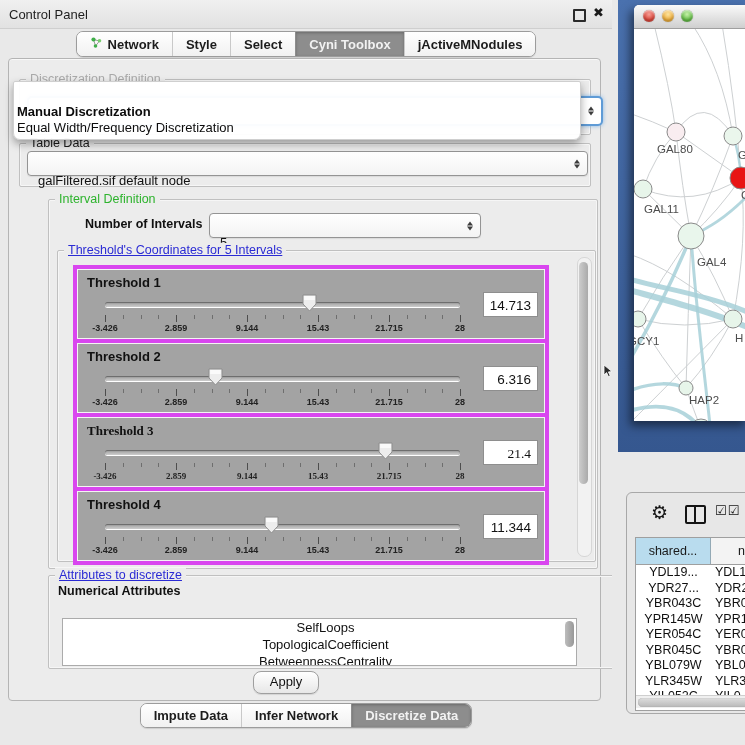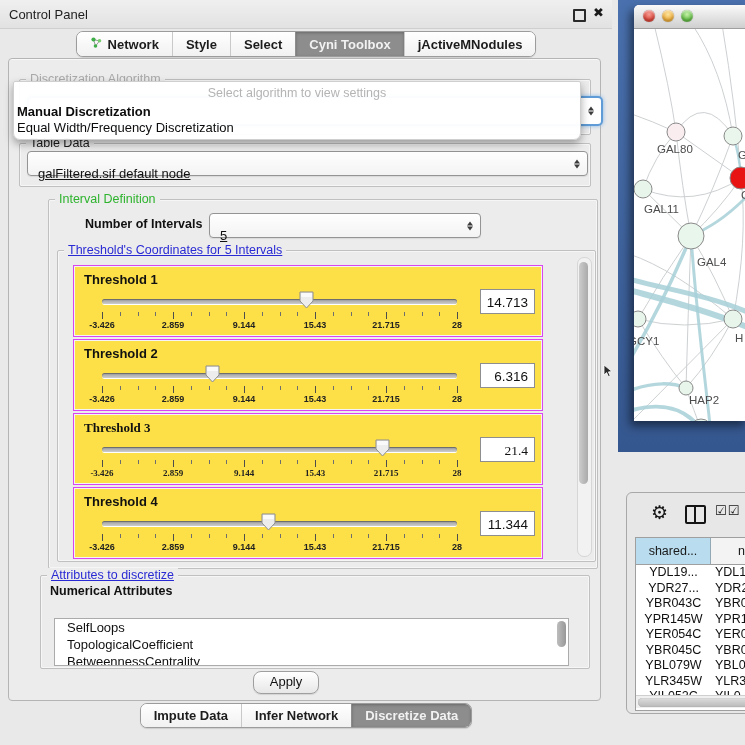--- a/index.html
+++ b/index.html
@@ -32,35 +32,35 @@
   
   .group{position:absolute;border:1px solid #c0c0c0;border-radius:2px;box-shadow:inset 0 0 0 1px #f6f6f6;}
   .group-label{position:absolute;top:-8px;left:6px;background:#ececec;padding:0 4px;font-size:12.5px;white-space:nowrap;}
   .gl-gray{color:#a9a9a9;}
   .gl-black{color:#1b1b1b;}
   .gl-green{color:#2db32d;}
   .gl-blue{color:#2a2ad4;text-decoration:underline;}
 
   
   .combo{position:absolute;background:linear-gradient(#ffffff,#f3f3f3);border:1px solid #949494;border-radius:4px;font-size:13px;color:#111;box-shadow:0 1px 1px rgba(0,0,0,.08);}
-  .combo .cv{position:absolute;left:10px;top:14px;white-space:nowrap;text-decoration:underline;}
+  .combo .cv{position:absolute;left:10px;top:21px;white-space:nowrap;}
   .spin{position:absolute;right:7px;top:50%;transform:translateY(-50%);display:flex;flex-direction:column;gap:1px;align-items:center;}
   .spin i{display:block;width:0;height:0;border-left:3.5px solid transparent;border-right:3.5px solid transparent;}
   .spin .up{border-bottom:4px solid #3c3c3c;}
   .spin .dn{border-top:4px solid #3c3c3c;}
 
   
   .popup{left:4px;top:22px;width:566px;height:57px;background:rgba(255,255,255,.97);border:1px solid #cfcfcf;border-radius:2px 2px 7px 7px;box-shadow:0 4px 9px rgba(0,0,0,.35);z-index:6;}
   .popup .ph{position:absolute;left:0;right:0;top:4px;text-align:center;color:#b4b4b4;font-size:12.5px;}
   .popup .it1{position:absolute;left:3px;top:22px;font-size:13px;font-weight:bold;color:#0c0c0c;}
   .popup .it2{position:absolute;left:3px;top:38px;font-size:13px;color:#0c0c0c;}
   .combo-focus{left:18px;top:37px;width:572px;height:26px;border:2px solid #5f9bd6;border-radius:5px;background:#fff;box-shadow:0 0 4px #86b6e4;z-index:4;}
 
   
-  .tpanel{position:absolute;left:15px;width:468px;height:70px;border:1px solid #d946ef;background:#fde047;box-shadow:inset 0 0 0 1px #f4f4f4;}
+  .tpanel{position:absolute;left:15px;width:468px;height:70px;border:4px solid #d946ef;background:#a3a3a3;box-shadow:inset 0 0 0 1px #f4f4f4;}
   .tpanel .tlabel{position:absolute;left:10px;top:6px;font-size:13px;font-weight:bold;color:#111;}
   .sliderwrap{position:absolute;left:28px;top:24px;width:355px;height:42px;}
   .track{position:absolute;left:0;top:9px;width:355px;height:5px;border-radius:3px;background:linear-gradient(#9b9b9b,#cdcdcd);box-shadow:inset 0 1px 1px rgba(0,0,0,.35),0 1px 0 #fff;}
   .thumb{position:absolute;top:1px;width:15px;height:18px;margin-left:-7.5px;}
   .tick{position:absolute;width:1px;background:#4d4d4d;top:22px;}
   .tick.major{height:7px;}
   .tick.minor{height:4px;top:22px;background:#6e6e6e;}
   .ticklabel{position:absolute;top:30px;transform:translateX(-50%);font-size:9px;font-weight:bold;color:#222;white-space:nowrap;}
   .valuebox{position:absolute;left:406px;top:23px;width:55px;height:25px;background:#fff;border:1px solid #8e8e8e;font-size:13.5px;color:#111;text-align:right;line-height:25px;padding-right:6px;box-sizing:border-box;}
 
@@ -143,32 +143,31 @@
         </div>
         <div class="seg">
           <span class="seglabel">jActiveMNodules</span>
         </div>
       </div>
   </div>
 
   <div class="abs main-panel">
 
     <div class="group" style="left:10px;top:20px;width:570px;height:54px;">
-      <span class="group-label gl-gray">Discretization Algorithm</span>
+      <span class="group-label gl-gray">Discretization Definition</span>
     </div>
 
     <div class="abs combo-focus">
       <span class="spin">
           <i class="up"></i>
           <i class="dn"></i>
         </span>
     </div>
 
     <div class="abs popup">
-      <div class="ph">Select algorithm to view settings</div>
       <div class="it1">Manual Discretization</div>
       <div class="it2">Equal Width/Frequency Discretization</div>
     </div>
 
     <div class="group" style="left:10px;top:84px;width:570px;height:42px;">
       <span class="group-label gl-black">Table Data</span>
     </div>
     <div class="combo" style="left:18px;top:92px;width:559px;height:23px;">
       <span class="cv">galFiltered.sif default node</span>
       <span class="spin">
@@ -344,24 +343,24 @@
               </div>
               <div class="valuebox">11.344</div>
             </div>
           </div>
         <div class="vscroll" style="right:3px;top:6px;height:298px;">
           <div class="vthumb" style="top:4px;height:222px;"></div>
         </div>
       </div>
     </div>
 
-    <div class="group" style="left:31px;top:516px;width:548px;height:92px;">
+    <div class="group" style="left:39px;top:516px;width:548px;height:92px;padding-left:38px;">
       <span class="group-label gl-blue">Attributes to discretize</span>
       <span class="abs" style="left:9px;top:8px;font-size:12.5px;font-weight:bold;color:#111;">Numerical Attributes</span>
-      <div class="listbox" style="left:13px;top:42px;width:513px;height:46px;">
+      <div class="listbox" style="left:13px;top:42px;width:513px;height:46px;text-align:center;">
         <div id="attrList">
             <div class="listitem">SelfLoops</div>
             <div class="listitem">TopologicalCoefficient</div>
             <div class="listitem">BetweennessCentrality</div>
           </div>
         <div class="list-vthumb" style="right:2px;top:2px;height:26px;"></div>
       </div>
     </div>
 
     <div class="apply-btn" style="left:244px;top:612px;width:64px;height:21px;">Apply</div>

